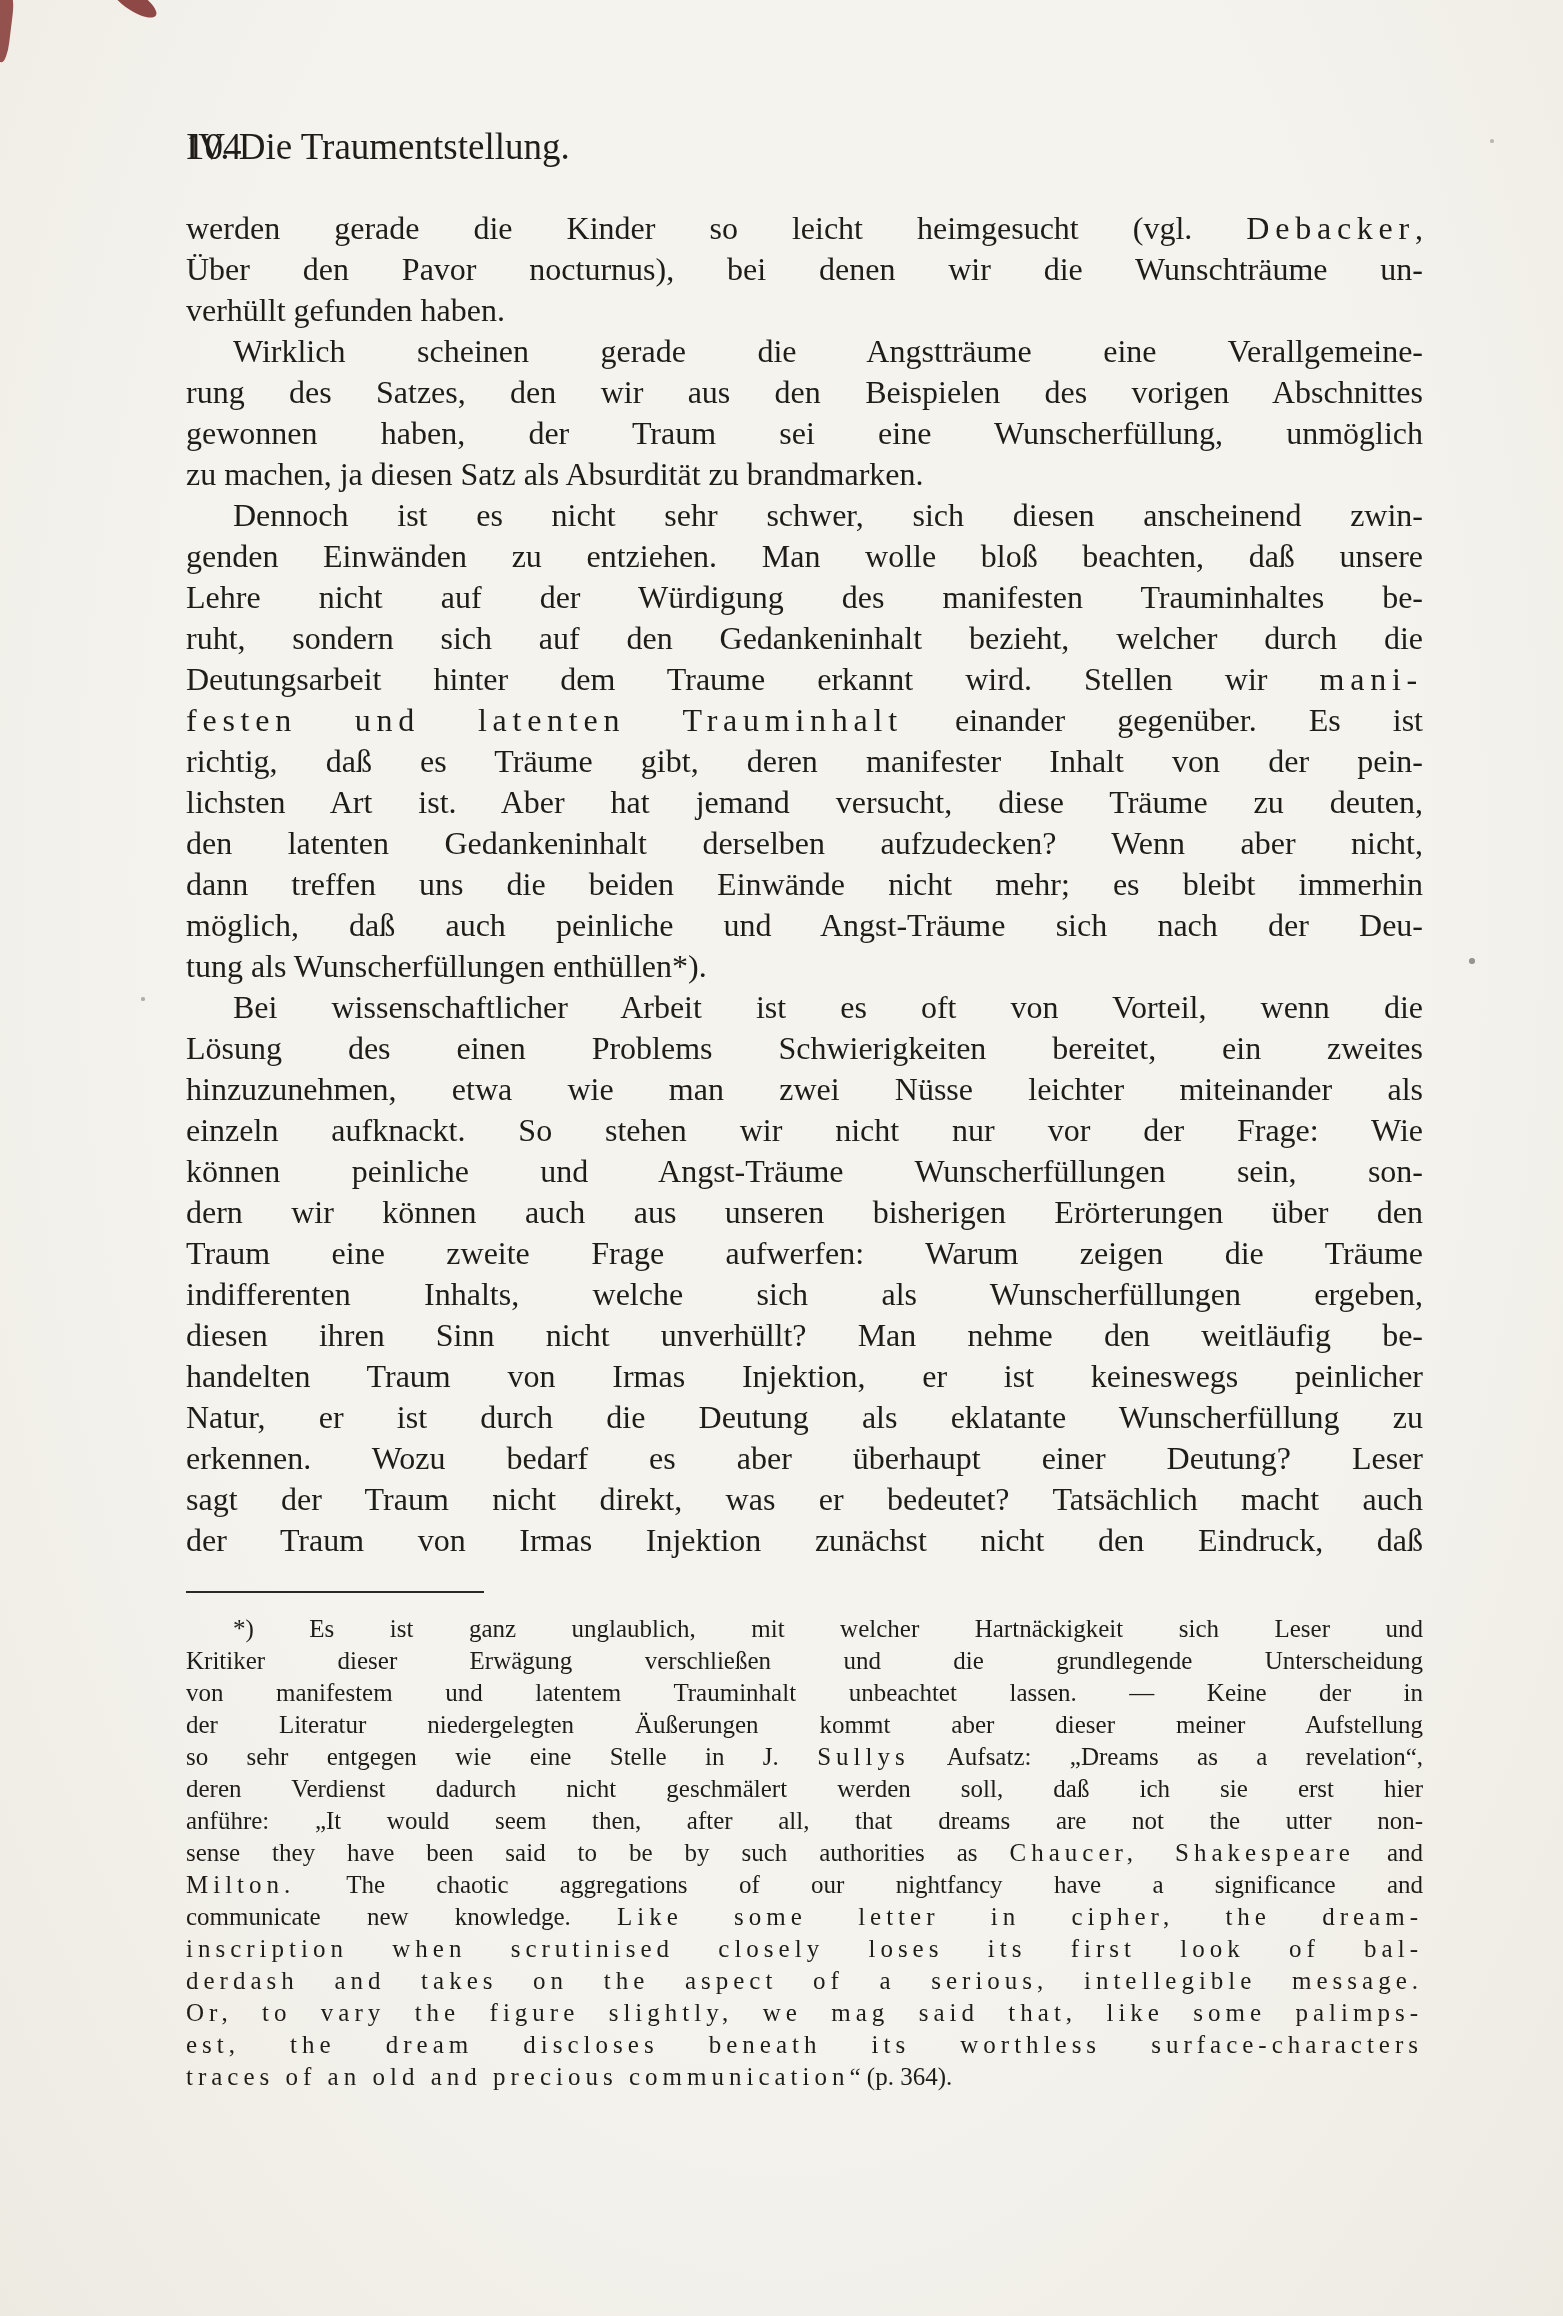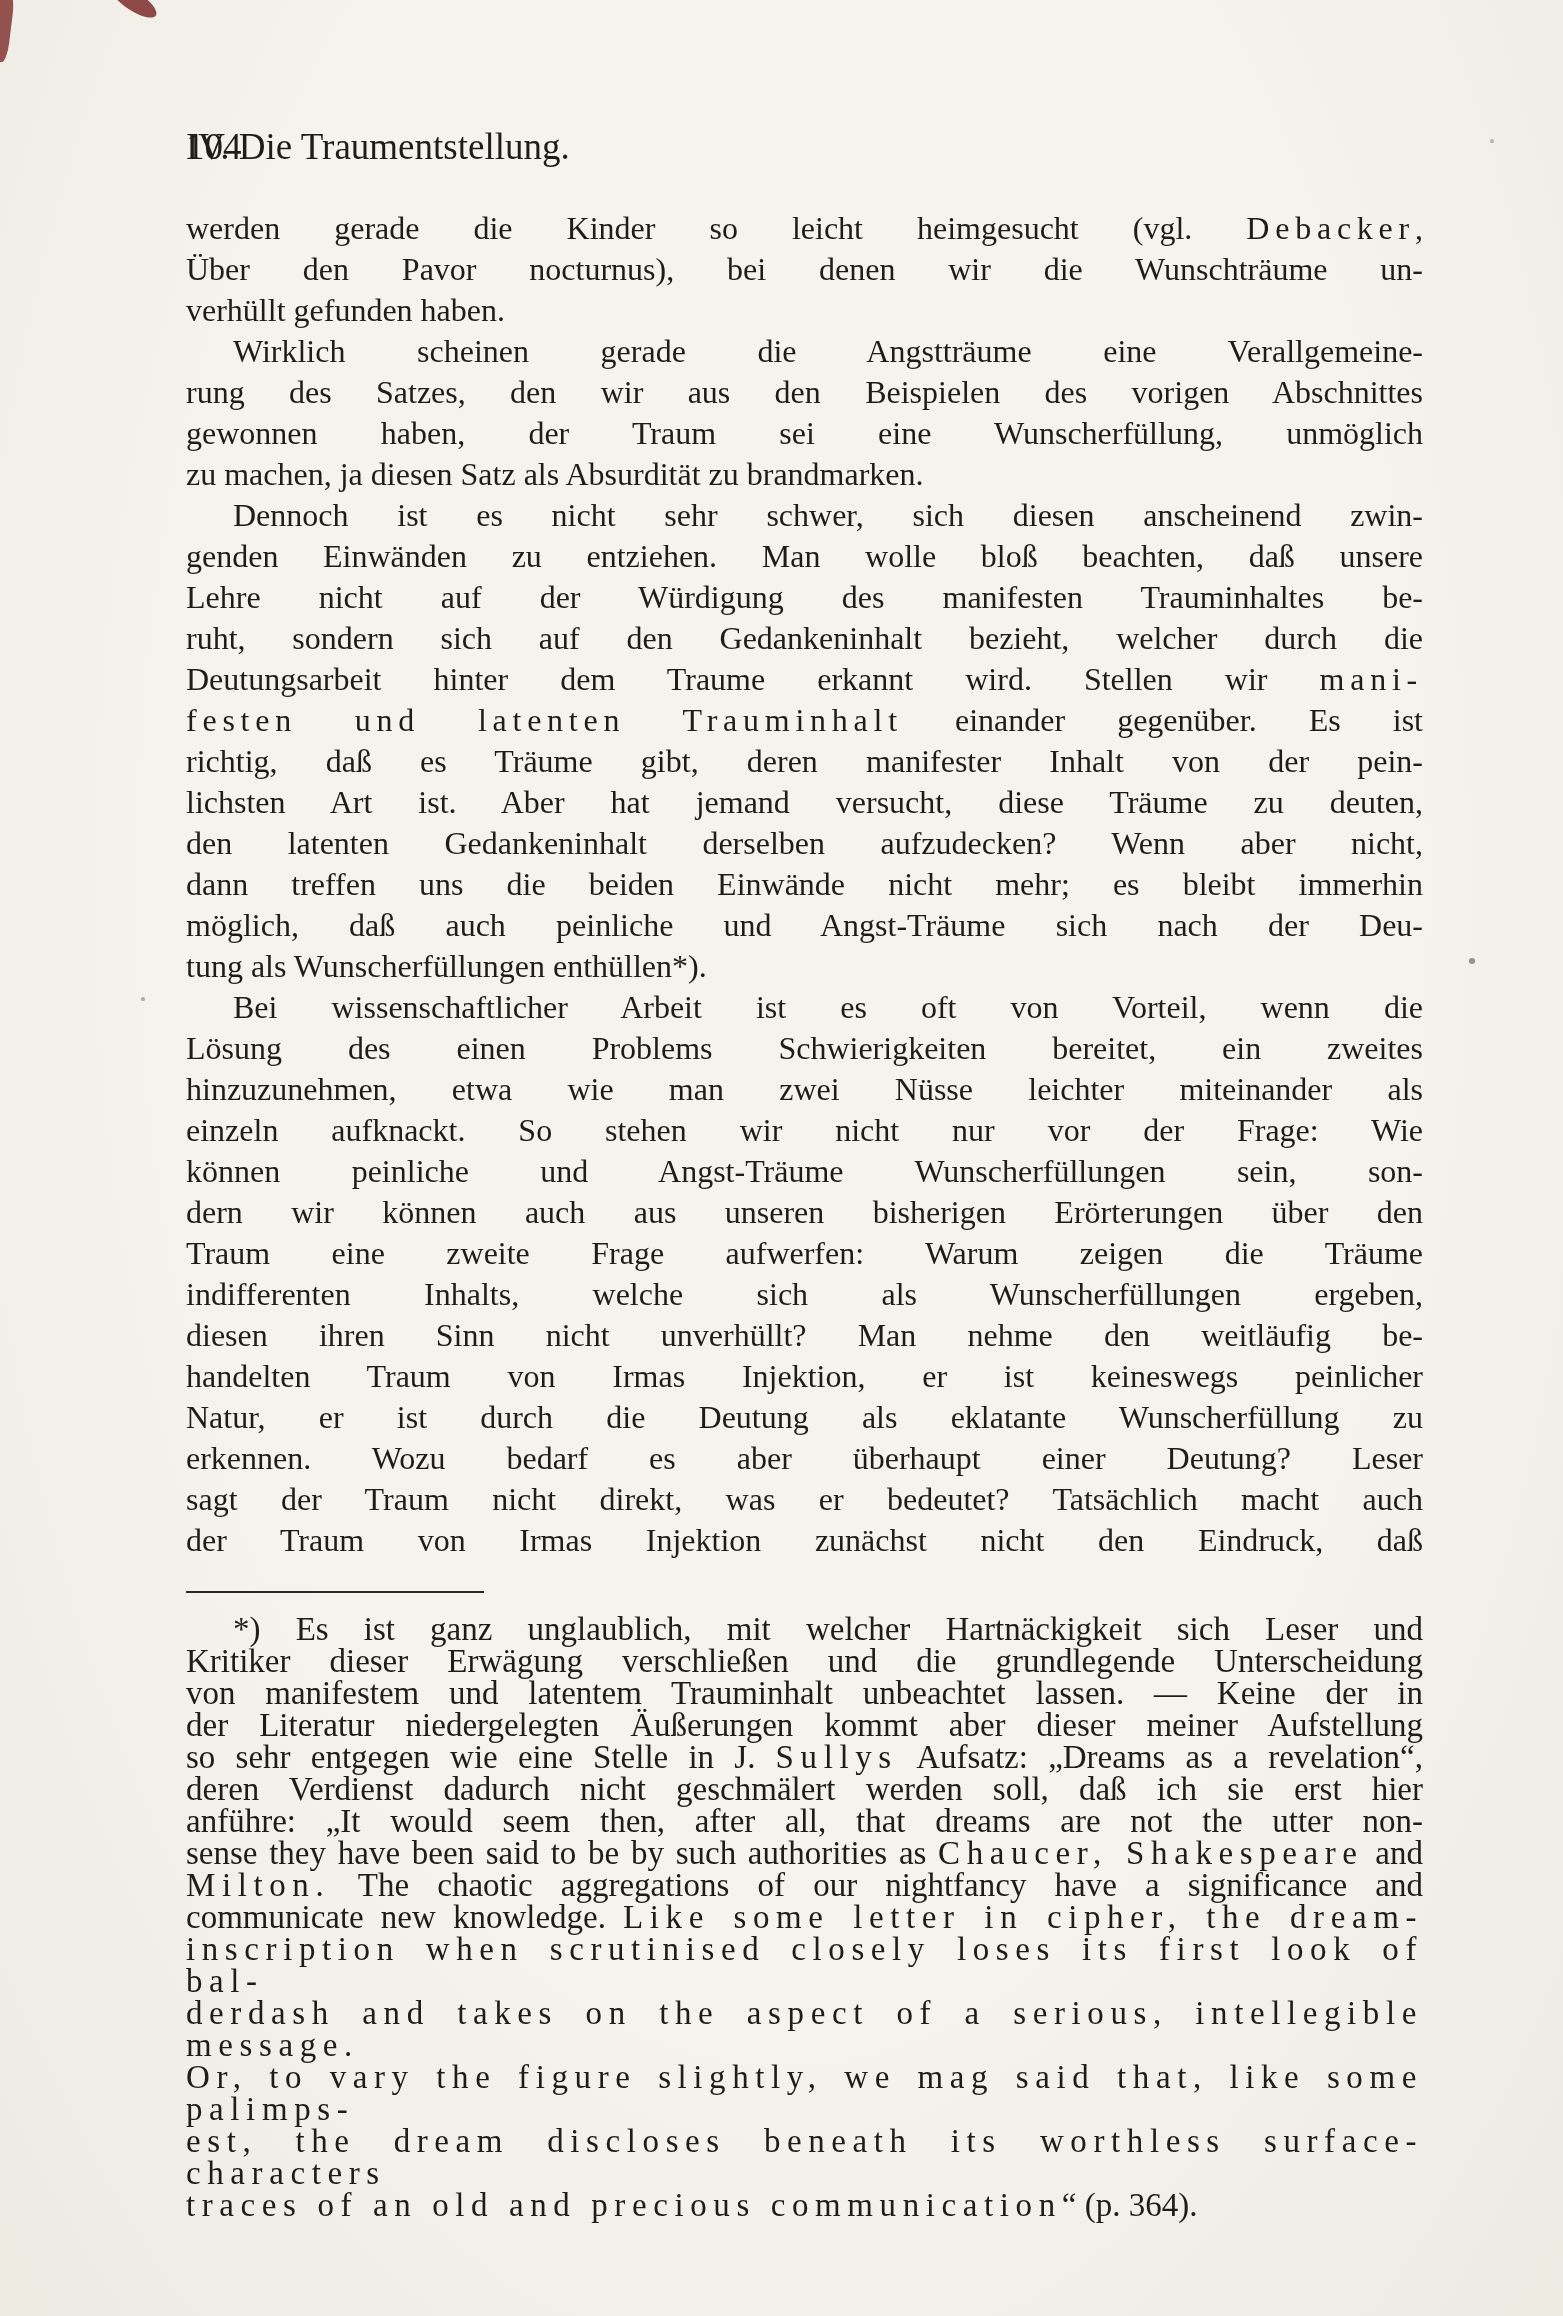--- a/index.html
+++ b/index.html
@@ -17,21 +17,21 @@
     font-family:"Liberation Serif","DejaVu Serif",serif;
     color:var(--ink);
     overflow:hidden;
   }
   
   .pagehead{position:absolute;top:126px;left:186px;width:1237px;height:41px;font-size:37px;line-height:41px;}
   .pagenum{position:absolute;left:0;top:0;}
   .running{position:absolute;left:0;right:0;text-align:left;}
   
   .bodytext{position:absolute;top:208px;left:186px;width:1237px;font-size:32px;line-height:41px;}
-  .footnote{position:absolute;top:1613px;left:186px;width:1237px;font-size:33px;line-height:32px;}
+  .footnote{position:absolute;top:1613px;left:186px;width:1237px;font-size:25px;line-height:32px;}
   .paragraph{margin:0;}
   .line{
     text-align:justify;
     text-align-last:justify;
     white-space:normal;
   }
   .line.end{text-align-last:left;}
   .line.indent-first{text-indent:47px;}
   .sp{letter-spacing:0.18em;}
   .footnote .sp{letter-spacing:0.2em;}

